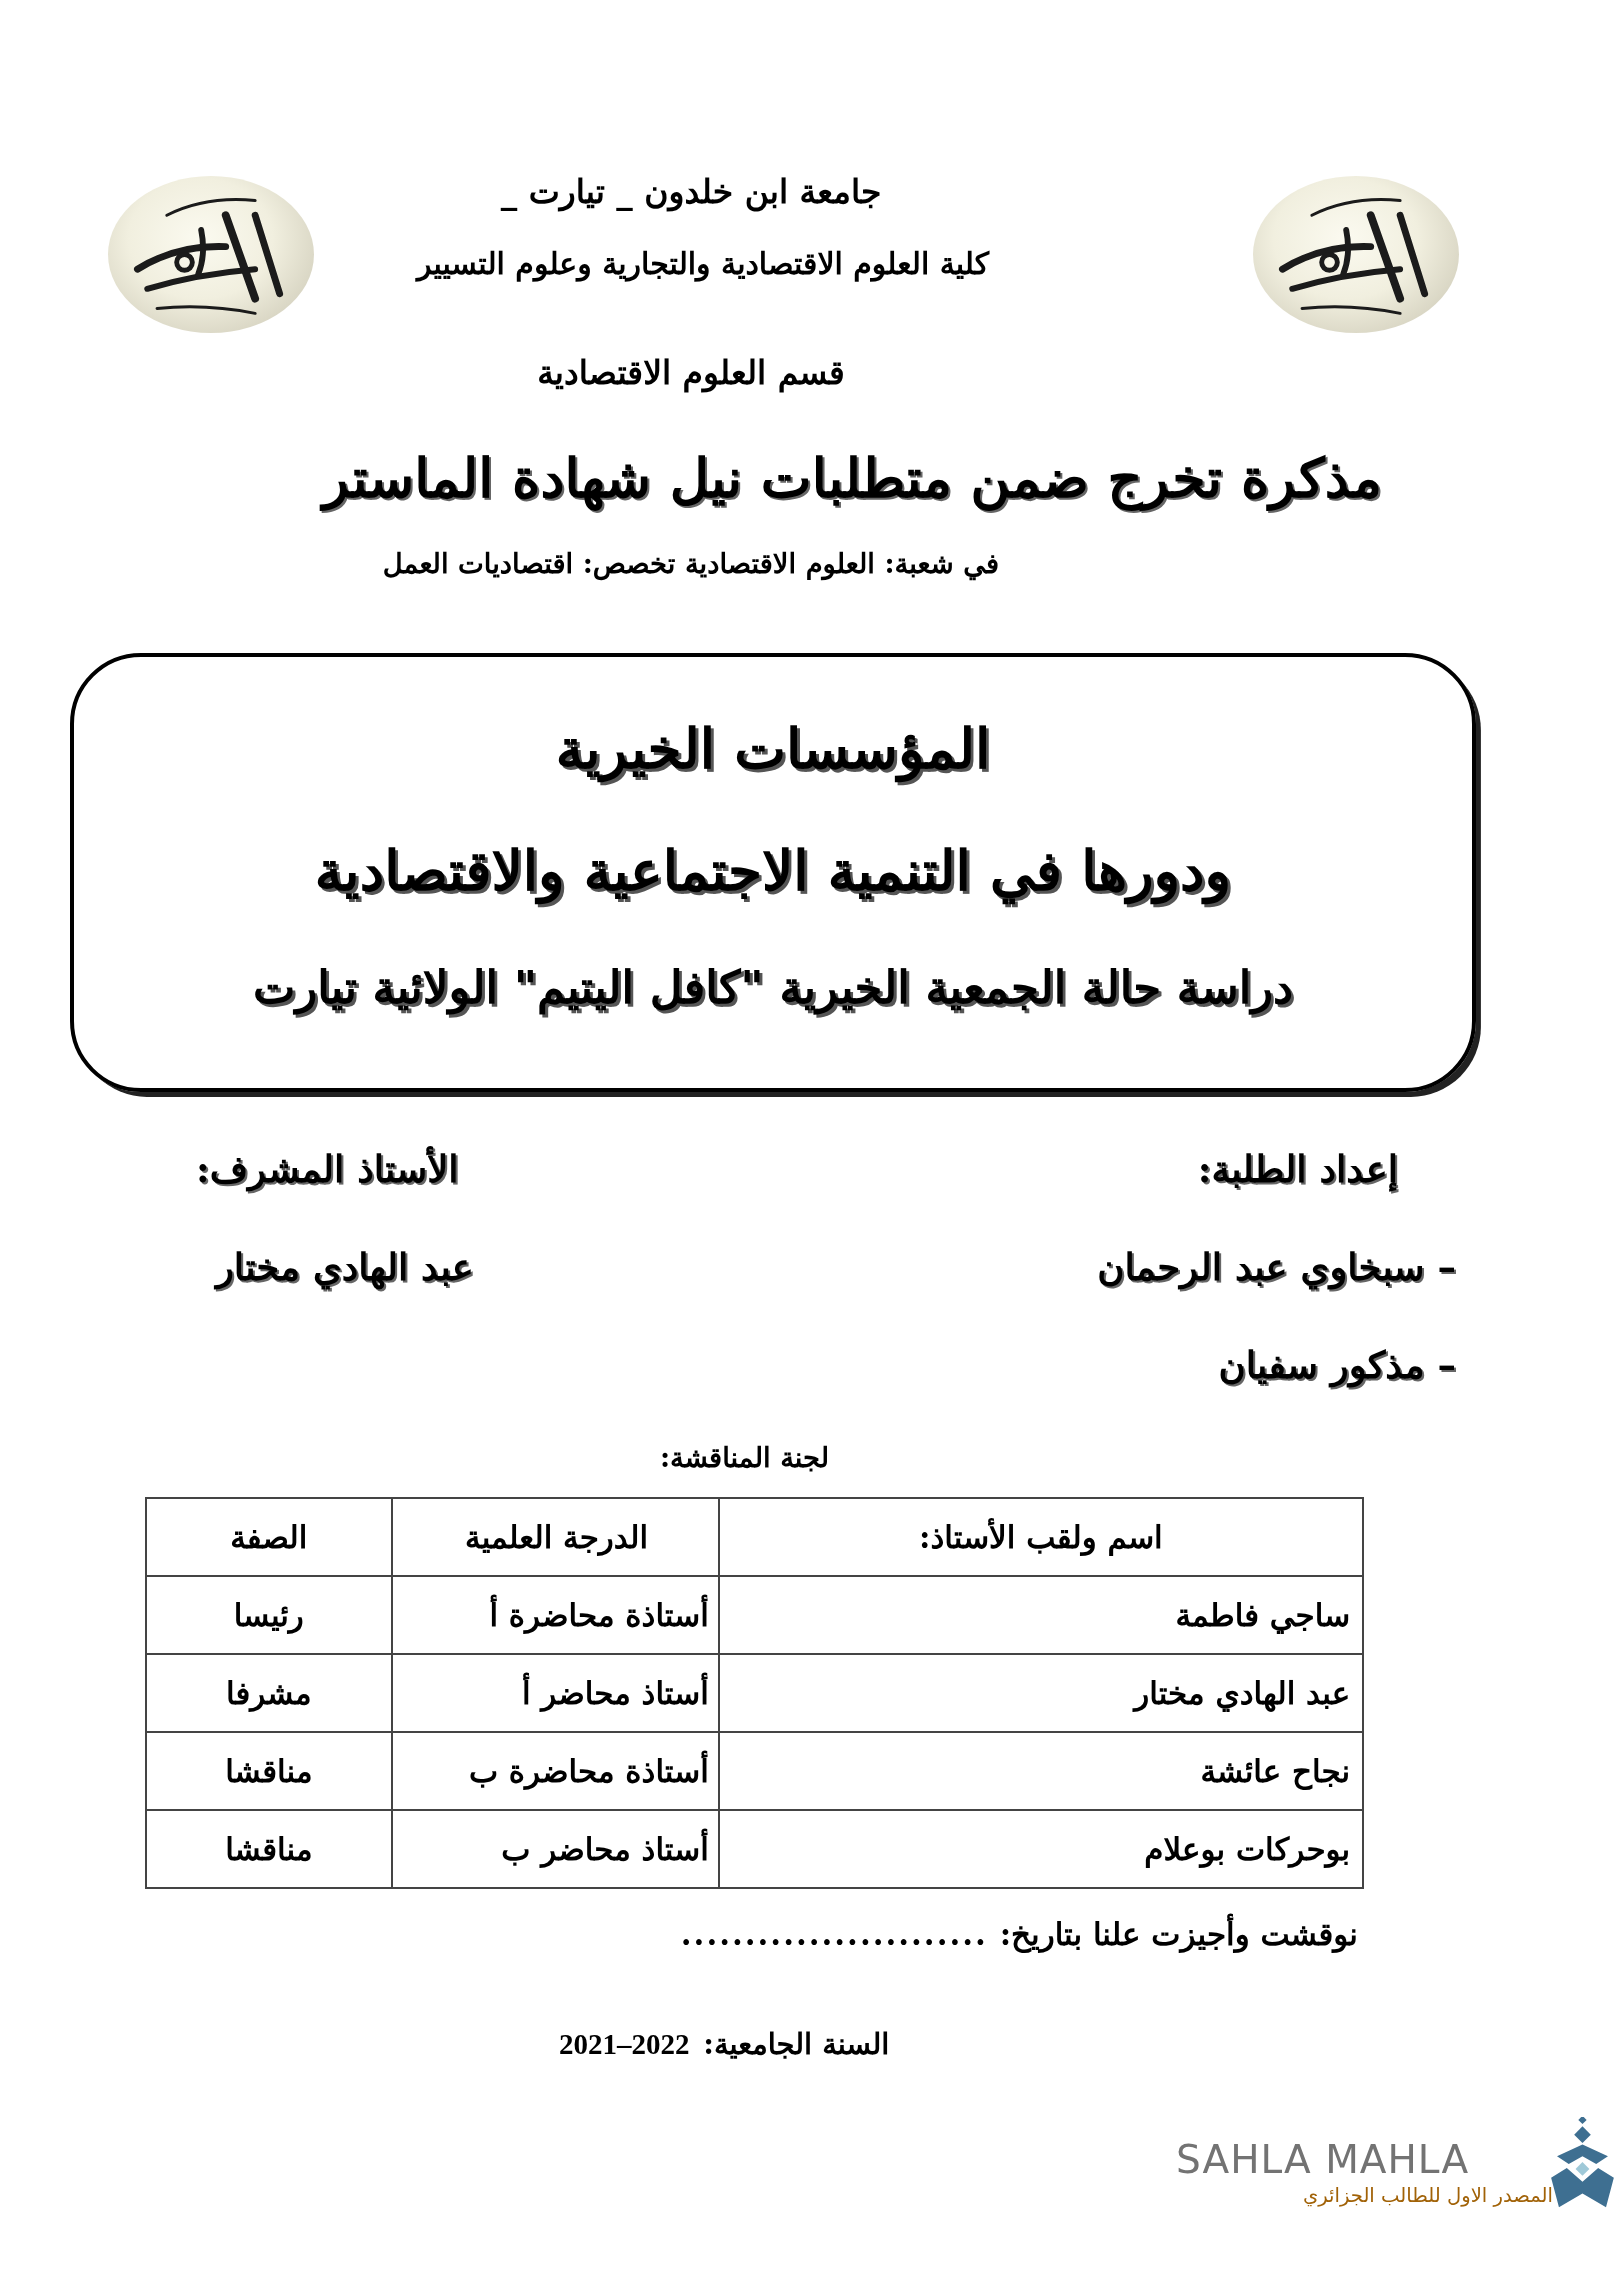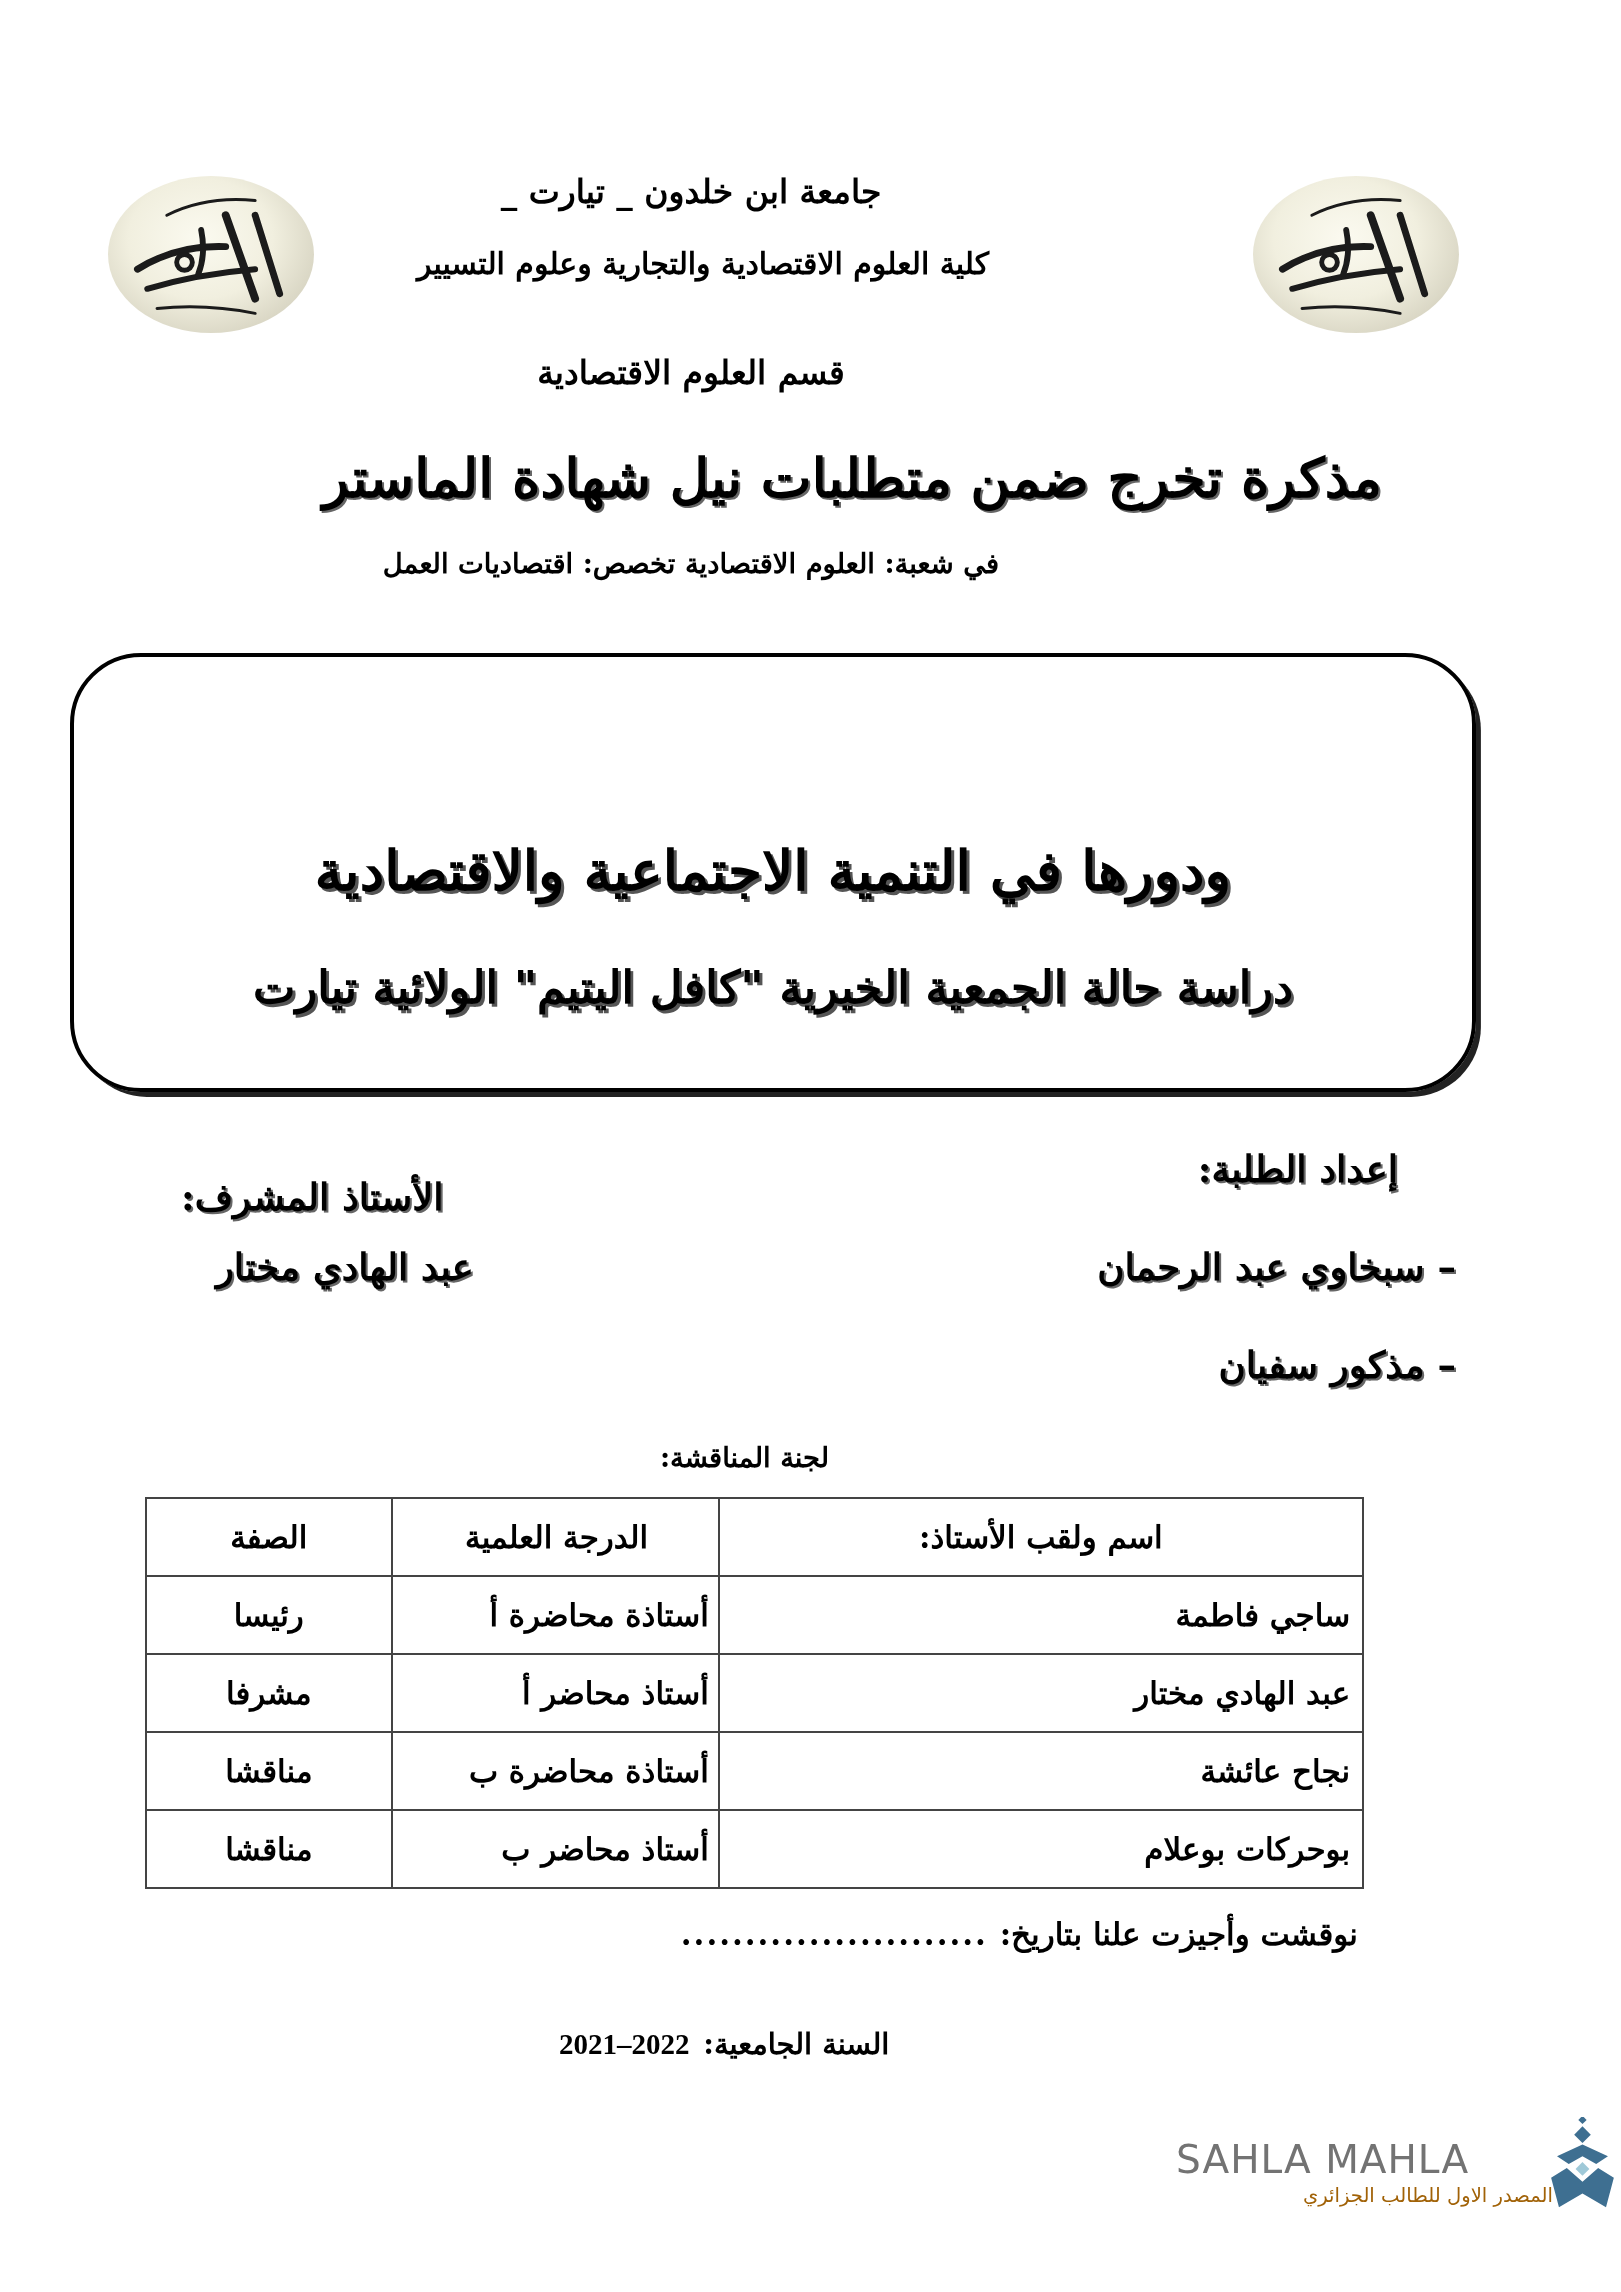--- a/index.html
+++ b/index.html
@@ -83,28 +83,29 @@
   </svg>
 </div>
 
 <div class="center-line" style="top:172px; font-size:33px;">جامعة ابن خلدون _ تيارت _</div>
 <div class="center-line" style="top:246px; font-size:30px;padding-left:12px;">كلية العلوم الاقتصادية والتجارية وعلوم التسيير</div>
 <div class="center-line" style="top:353px; font-size:33px;">قسم العلوم الاقتصادية</div>
 <div class="center-line" style="top:446px; font-size:54px; text-shadow:2px 2px 0 #666;text-align:right;">مذكرة تخرج ضمن متطلبات نيل شهادة الماستر</div>
 <div class="center-line" style="top:547px; font-size:27.4px;">في شعبة: العلوم الاقتصادية تخصص: اقتصاديات العمل</div>
 
 <div class="title-box">
+  <div class="title-line" style="top:59px; font-size:55px;">المؤسسات الخيرية</div>
   <div class="title-line" style="top:181px; font-size:55px;">ودورها في التنمية الاجتماعية والاقتصادية</div>
   <div class="title-line" style="top:304px; font-size:45px;">دراسة حالة الجمعية الخيرية "كافل اليتيم" الولائية تيارت</div>
 </div>
 
 <div class="abs rtl" style="right:223px; top:1147px; font-size:37px; text-shadow:2px 2px 0 #666;">إعداد الطلبة:</div>
 <div class="abs rtl" style="right:165px; top:1245px; font-size:37px; text-shadow:2px 2px 0 #666;">– سبخاوي عبد الرحمان</div>
 <div class="abs rtl" style="right:165px; top:1343px; font-size:37px; text-shadow:2px 2px 0 #666;">– مذكور سفيان</div>
-<div class="abs rtl" style="left:181px; top:1147px; font-size:37px; text-shadow:2px 2px 0 #666;margin-top:28px;">الأستاذ المشرف:</div>
+<div class="abs rtl" style="left:196px; top:1147px; font-size:37px; text-shadow:2px 2px 0 #666;">الأستاذ المشرف:</div>
 <div class="abs rtl" style="left:216px; top:1245px; font-size:37px; text-shadow:2px 2px 0 #666;">عبد الهادي مختار</div>
 
 <div class="abs rtl" style="left:627px; top:1441px; width:235px; text-align:center; font-size:27.4px;">لجنة المناقشة:</div>
 
 <table class="jury">
   <tbody>
       <tr class="head">
     <td class="c-name">اسم ولقب الأستاذ:</td>
     <td class="c-grade">الدرجة العلمية</td>
     <td class="c-role">الصفة</td>

